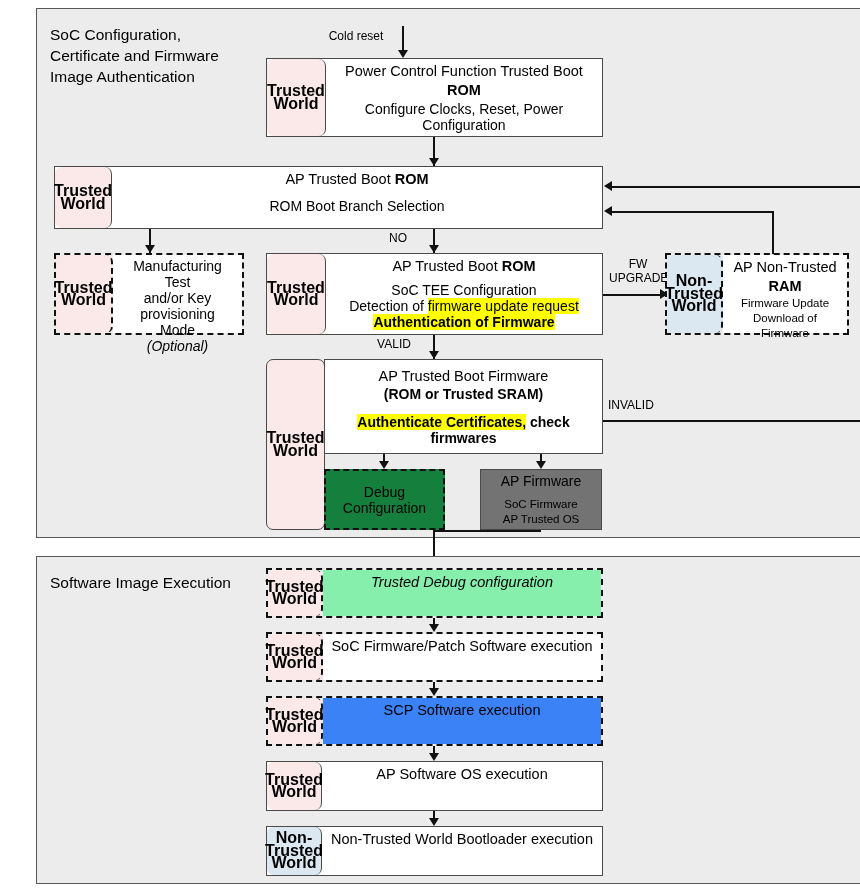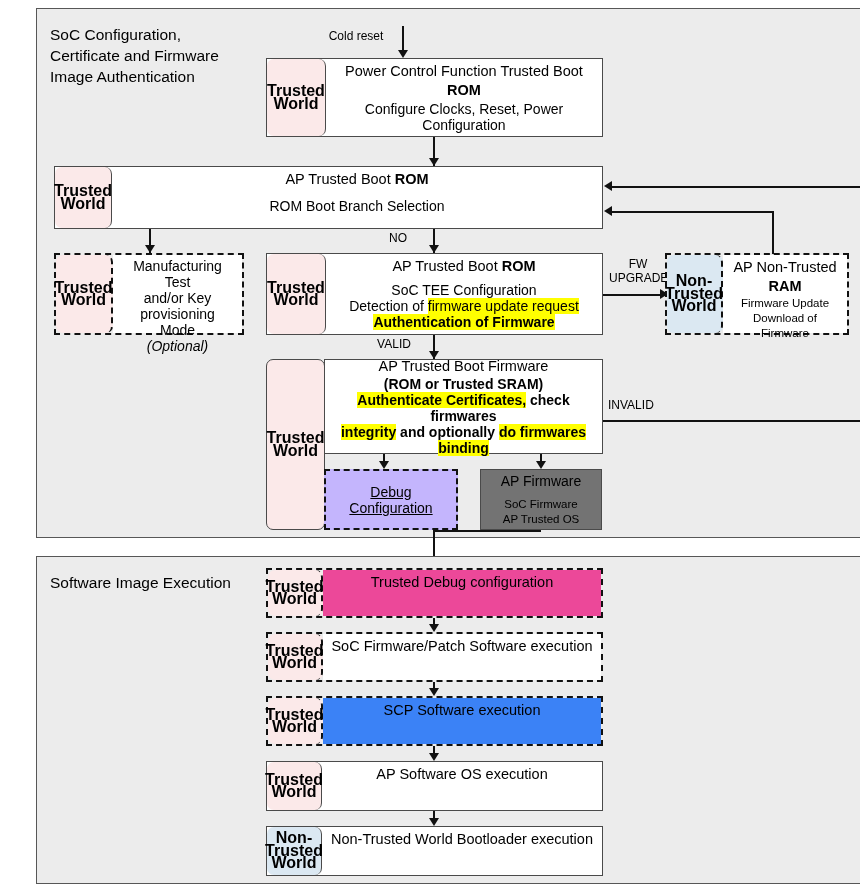--- a/index.html
+++ b/index.html
@@ -151,26 +151,23 @@
 World</div>
 
     <div style="position:absolute;left:58px;top:0;width:279px;height:95px;border:1.3px solid #4a4a4a;background:#fff;
                 display:flex;flex-direction:column;align-items:center;justify-content:center;text-align:center;box-sizing:border-box;padding:2px 6px;">
       <div class="t-lg">AP Trusted Boot Firmware</div>
       <div class="t-md b">(ROM or Trusted SRAM)</div>
       <div style="height:12px"></div>
       <div class="t-md">
         <span class="hl b">Authenticate Certificates,</span><span class="b"> check firmwares</span>
       </div>
-      <div class="t-md">
-        <span class="hl b">integrity</span><span class="b"> and optionally </span><span class="hl b">do firmwares binding</span>
-      </div>
-    </div>
-
-    <div class="simplebox dashed" style="left:58px;top:110px;width:134px;height:61px;background:#c4b5fd;text-decoration:underline;">
+    </div>
+
+    <div class="simplebox dashed" style="left:58px;top:110px;width:121px;height:61px;background:#15803d;">
       <div class="t-md">Debug</div>
       <div class="t-md">Configuration</div>
     </div>
   </div>
 
   <div class="vline" style="left:355px;top:454px;height:10px;"></div>
   <div class="arrow-d" style="left:351px;top:461px;"></div>
 
   <div class="vline" style="left:512px;top:454px;height:10px;"></div>
   <div class="arrow-d" style="left:508px;top:461px;"></div>
@@ -191,21 +188,21 @@
   <div class="vline" style="left:405px;top:530px;height:36px;"></div>
   <div class="arrow-d" style="left:401px;top:560px;"></div>
   <div class="hline" style="left:405px;top:530px;width:108px;"></div>
 
   <div class="panel" style="left:8px;top:556px;width:829px;height:328px;"></div>
   <div class="panel-title" style="left:22px;top:572px;width:240px;">Software Image Execution</div>
 
   <div class="box dashed" style="left:238px;top:568px;width:337px;height:50px;">
     <div class="world solidfill" style="width:55px;white-space:pre-line;">Trusted
 World</div>
-    <div class="body" style="background:#ec4899;">
+    <div class="body" style="background:#86efac;font-style:italic;">
       <div class="t-lg">Trusted Debug configuration</div>
     </div>
   </div>
 
   <div class="vline" style="left:405px;top:618px;height:9px;"></div>
   <div class="arrow-d" style="left:401px;top:624px;"></div>
 
   <div class="box dashed" style="left:238px;top:632px;width:337px;height:50px;">
     <div class="world solidfill" style="width:55px;white-space:pre-line;">Trusted
 World</div>

